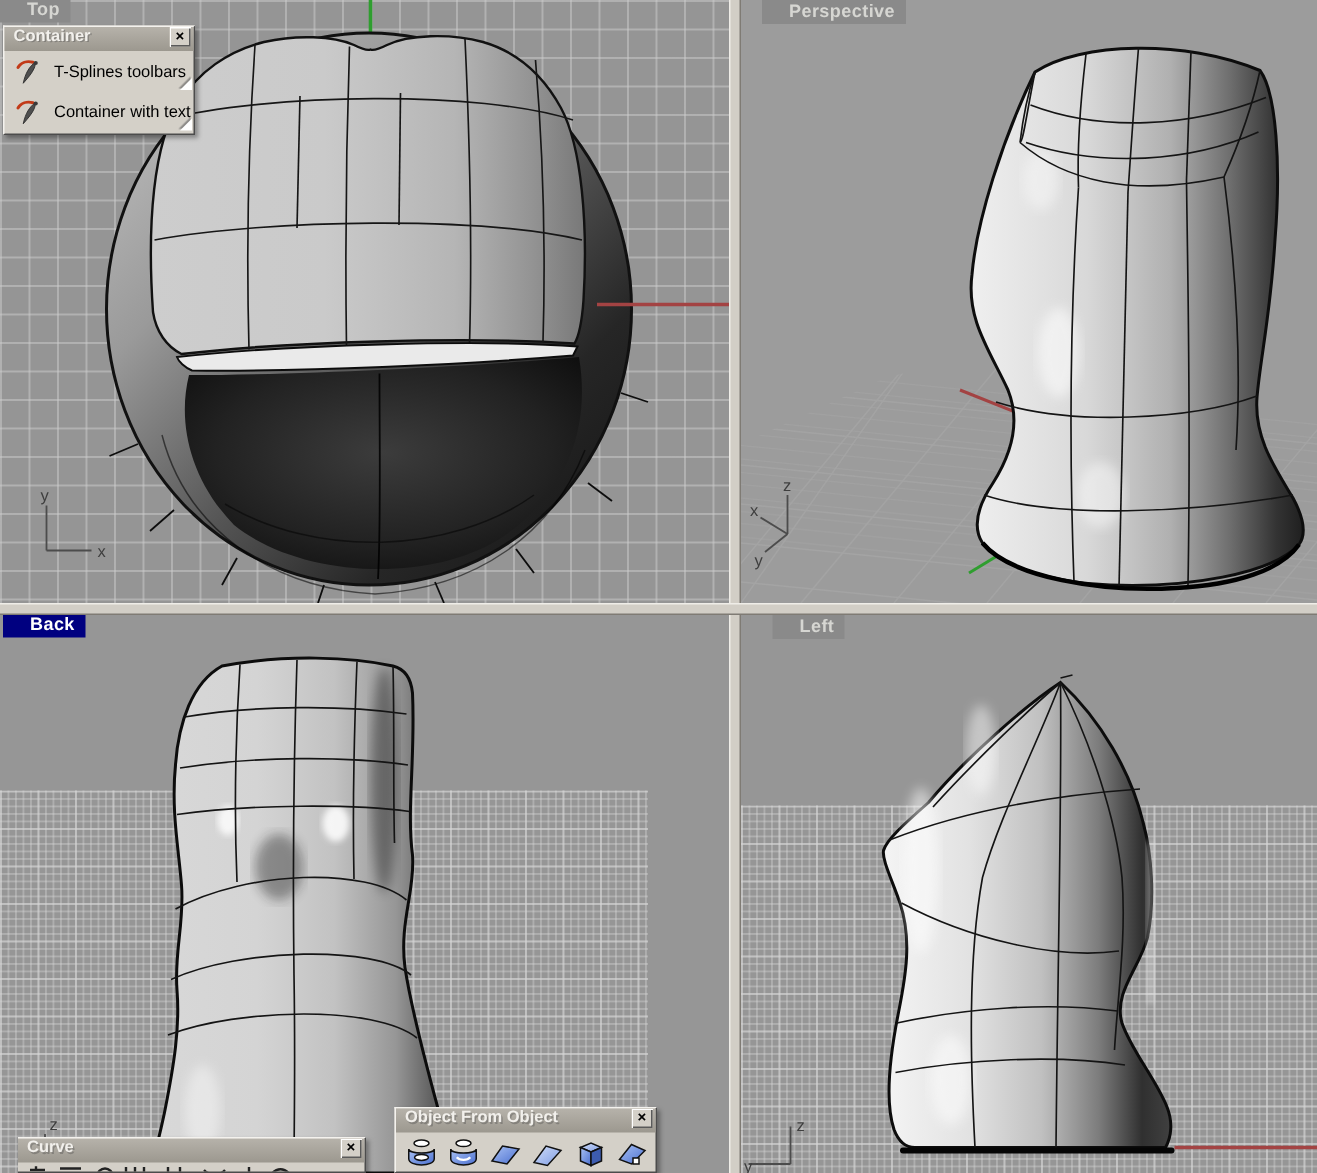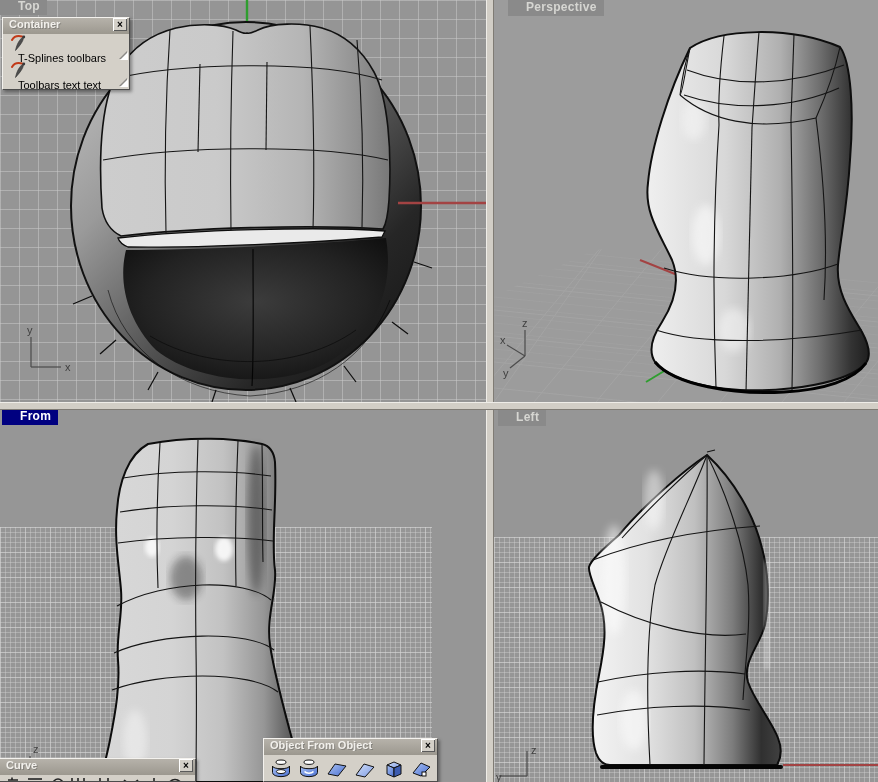--- a/index.html
+++ b/index.html
@@ -28,21 +28,21 @@
     background-size:25px 25px,25px 25px,5px 5px,5px 5px;}
   #grid-back{left:0;top:117px;width:432px;height:255px;}
   #grid-left{left:0;top:127px;width:384px;height:245px;}
 
   .vp-label{position:absolute;z-index:3;font-size:12px;font-weight:bold;
     padding:0 7px 2px 18px;line-height:14px;
     background:#8a8a8a;color:#d6d6d2;letter-spacing:.3px;}
   #label-top{left:0;top:-1px;}
   #label-persp{left:14px;top:0;}
   #label-back{left:2px;top:-1px;background:#000080;color:#ffffff;}
-  #label-left{left:4px;top:0;}
+  #label-left{left:21px;top:0;}
 
   .splitter{position:absolute;background:#d2cec6;z-index:2;}
   #split-v{left:486px;top:0;width:8px;height:782px;
     border-left:1px solid #efede8;border-right:1px solid #7f7b74;}
   #split-h{left:0;top:402px;width:878px;height:8px;
     border-top:1px solid #efede8;border-bottom:1px solid #7f7b74;}
 
   .panel{position:absolute;z-index:10;background:#d4d0c8;
     border-top:1px solid #f4f2ee;border-left:1px solid #f4f2ee;
     border-right:1px solid #4c4c4c;border-bottom:1px solid #4c4c4c;
@@ -53,35 +53,35 @@
     font-size:11px;font-weight:bold;color:#f2f0ec;
     text-shadow:1px 1px 0 rgba(70,70,70,.35);}
   .titlebar .t-text{flex:1;white-space:nowrap;overflow:hidden;}
   .close-btn{width:14px;height:13px;margin-left:4px;flex:0 0 auto;
     background:#d4d0c8;border:none;padding:0;
     box-shadow:inset 1px 1px 0 #fff, inset -1px -1px 0 #5a5a5a;
     font-family:"Liberation Sans",sans-serif;font-size:10px;font-weight:bold;
     line-height:11px;color:#000;text-align:center;cursor:pointer;}
 
   #panel-container{left:2px;top:17px;width:128px;height:73px;}
-  .tool-row{position:relative;height:27px;display:flex;align-items:flex-start;
-    padding-left:7px;cursor:pointer;flex-direction:column;}
+  .tool-row{position:relative;height:27px;display:flex;align-items:center;
+    padding-left:7px;cursor:pointer;}
   .tool-row .row-label{font-size:11px;color:#000;margin-left:8px;white-space:nowrap;}
   .ts-icon{width:18px;height:18px;flex:0 0 auto;}
   .flyout-corner{position:absolute;right:1px;bottom:1px;width:0;height:0;
     border-style:solid;border-width:0 0 8px 8px;
     border-color:transparent transparent #ffffff transparent;
     filter:drop-shadow(-1px -1px 0 rgba(90,90,90,.6));}
 
   #panel-cfo{left:263px;top:738px;width:175px;height:44px;}
   .icon-strip{display:flex;align-items:center;padding:2px 2px 0 3px;}
   .tool-btn{width:28px;height:24px;display:flex;align-items:center;justify-content:center;
     background:transparent;border:none;padding:0;cursor:pointer;}
 
-  #panel-curve{left:0;top:758px;width:196px;height:24px;overflow:hidden;
+  #panel-curve{left:12px;top:758px;width:232px;height:24px;overflow:hidden;
     border-left:none;}
   #panel-curve .icon-strip{padding:1px 0 0 2px;}
 </style>
 </head>
 <body>
 
 <svg width="0" height="0" style="position:absolute" aria-hidden="true">
   <defs>
     <linearGradient id="gTopDisc" x1="0" y1="0" x2="1" y2="1">
       <stop offset="0" stop-color="#c6c6c6"></stop>
@@ -309,21 +309,21 @@
           <path d="M117,196 C165,170 245,168 271,190"></path>
           <path d="M114,243 C160,222 250,220 274,240"></path>
           <path d="M112,280 C160,262 250,260 278,282"></path>
         </g>
       </g>
       <g stroke="#4c4c4c" stroke-width="1.2">
         <line x1="30" y1="346" x2="30" y2="372"></line>
         <text x="33" y="343" stroke="none" fill="#3f3f3f" font-size="11">z</text>
       </g>
     </svg>
-    <div id="label-back" class="vp-label">From</div>
+    <div id="label-back" class="vp-label">Back</div>
   </div>
 
   <div id="vp-left" class="viewport">
     <div id="grid-left" class="fine-grid"></div>
     <svg width="384" height="372" viewBox="0 0 384 372">
       <g>
         <path d="M213,45 C190,60 150,95 125,125 C108,140 97,150 95,157
                  C94,163 100,175 106,192 C114,216 110,240 105,265
                  C99,295 96,325 102,343 C105,351 110,355 116,355
                  L283,355 C287,348 288,338 284,328 C277,310 260,290 254,272
@@ -377,21 +377,21 @@
       <span class="flyout-corner"></span>
     </div>
     <div class="tool-row">
       <span class="ts-icon">
         <svg width="18" height="18" viewBox="0 0 18 18">
           <path d="M2,6 C4,2.5 8,1.5 12,2.5" stroke="#c23a18" stroke-width="2" fill="none" stroke-linecap="round"></path>
           <path d="M13.5,2.5 C9.5,5.5 7,9.5 5.5,16.5 C9,12.5 11.5,9.5 12.8,6.5 C13.4,5 13.6,3.6 13.5,2.5 Z" fill="#4e4e4e" stroke="#2e2e2e" stroke-width="0.6"></path>
           <circle cx="13.8" cy="3" r="1.4" fill="#3a3a3a"></circle>
         </svg>
       </span>
-      <span class="row-label">Toolbars text text</span>
+      <span class="row-label">Container with text</span>
       <span class="flyout-corner"></span>
     </div>
   </div>
 
   <div id="panel-cfo" class="panel">
     <div class="titlebar">
       <span class="t-text">Object From Object</span>
       <button class="close-btn">×</button>
     </div>
     <div class="icon-strip">

